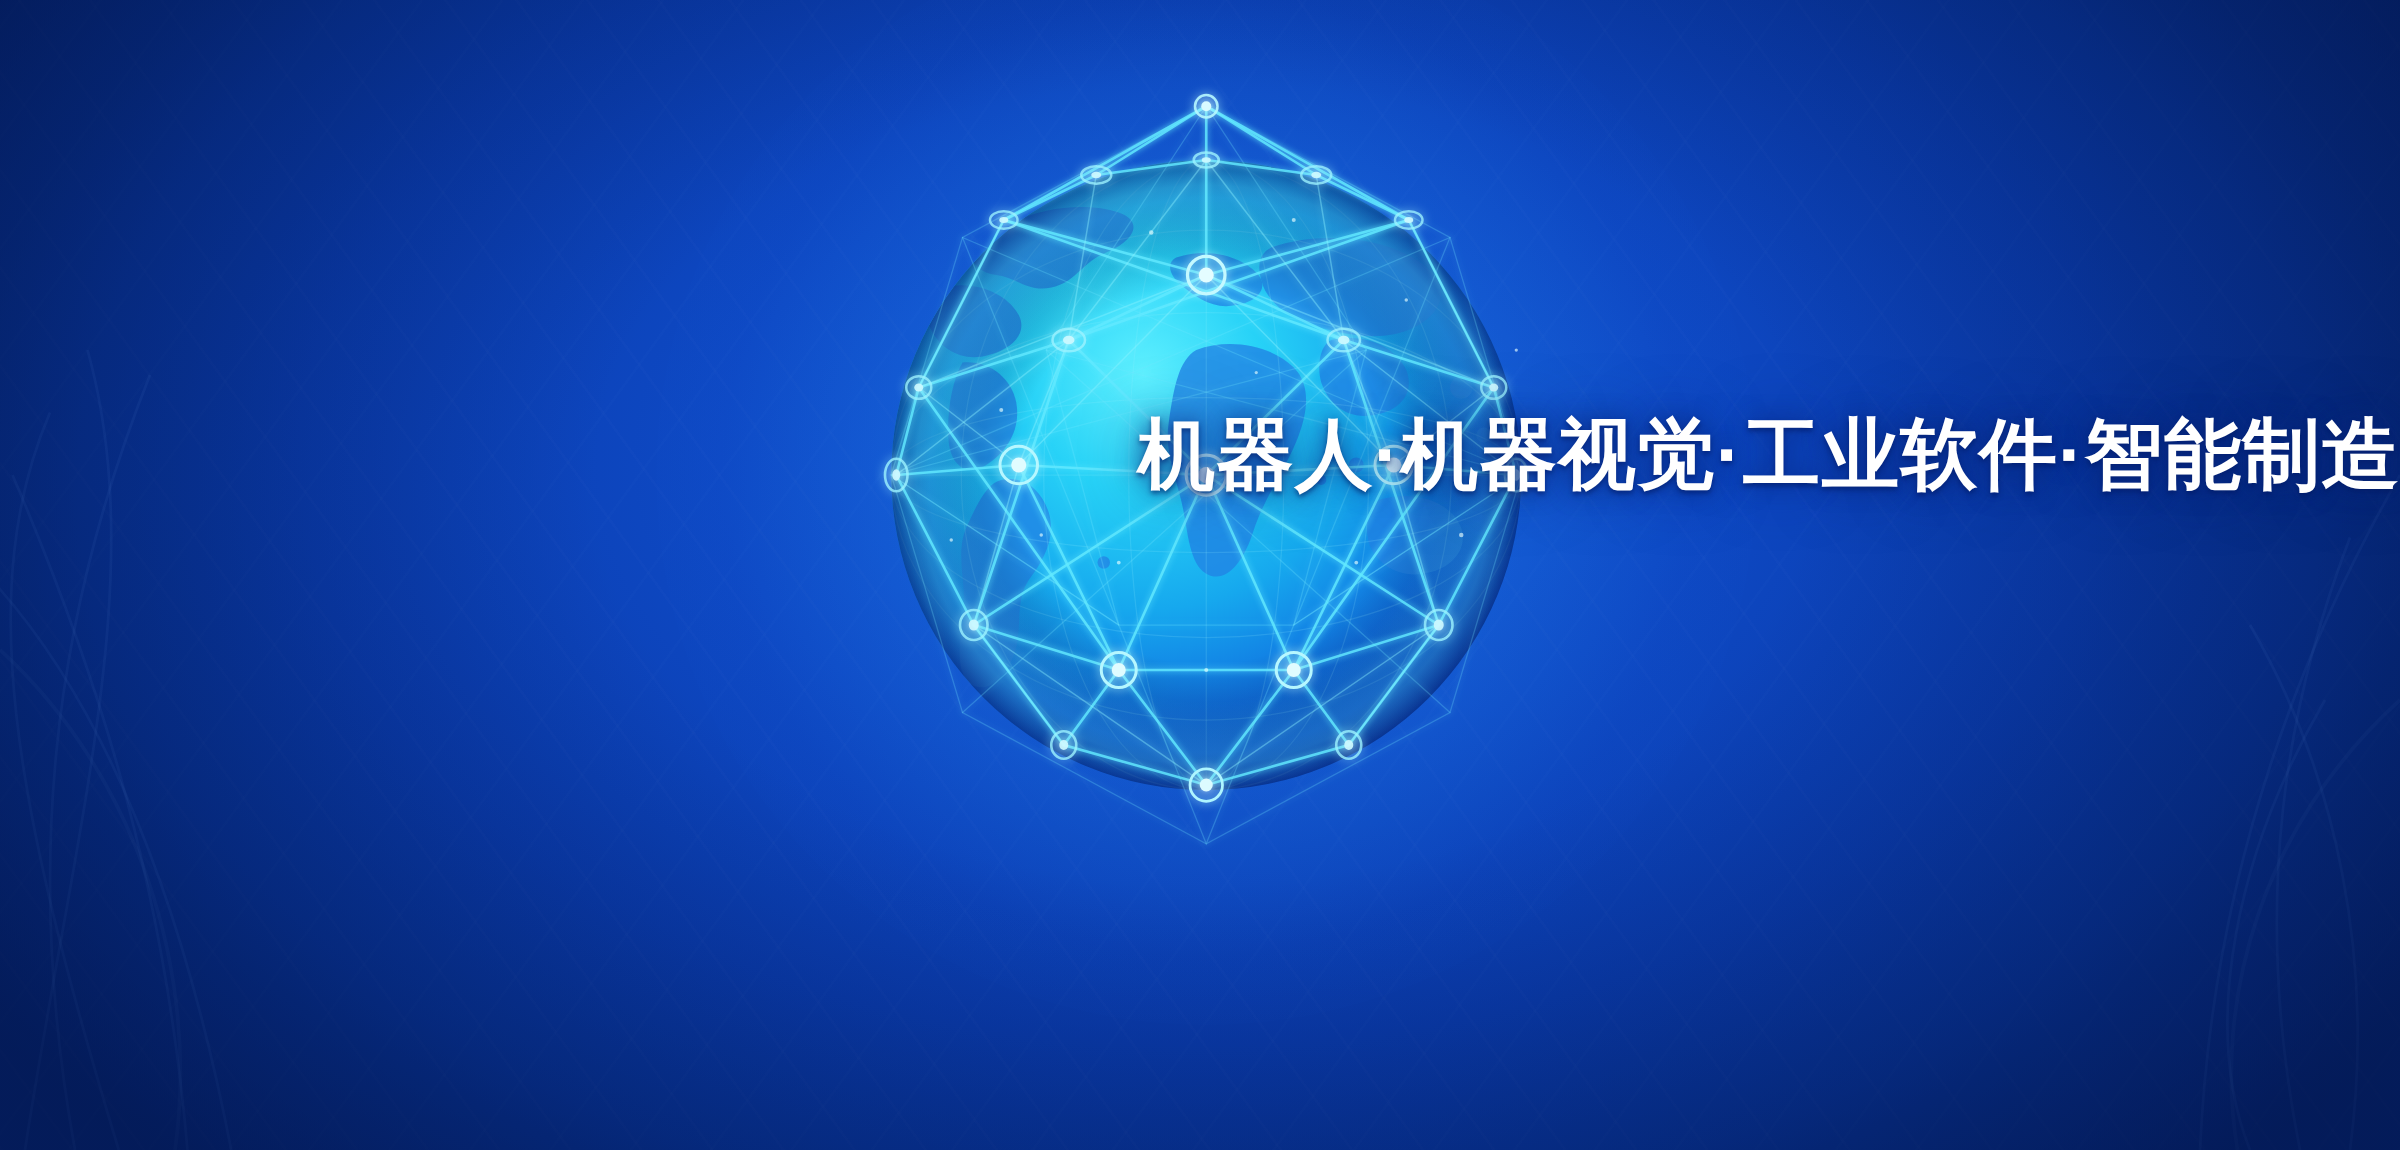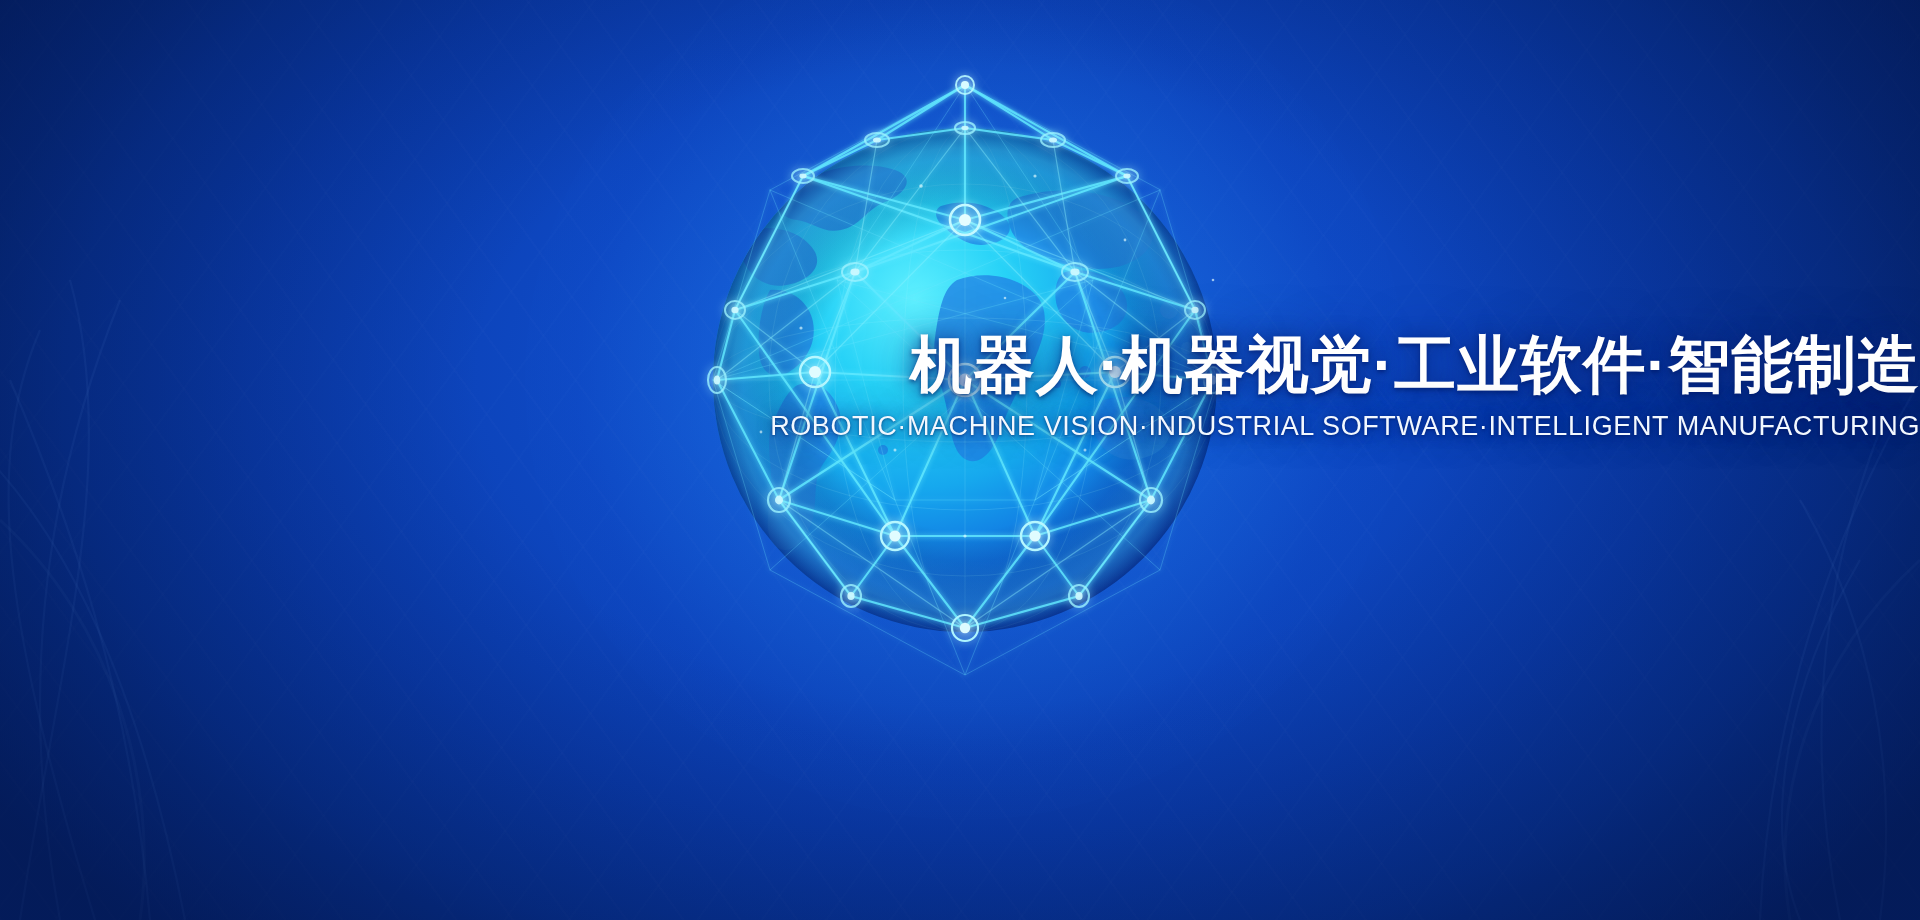--- a/index.html
+++ b/index.html
@@ -381,16 +381,15 @@
         <circle cx="196" cy="452" r="1.4"></circle>
         <circle cx="648" cy="300" r="1.3"></circle>
       </g>
     </svg>
   </div>
 
   <div class="vignette"></div>
 
   <div class="copy">
     <h1 class="headline">机器人·机器视觉·工业软件·智能制造</h1>
-    <p class="subhead">ROBOTIC·MACHINE VISION·INDUSTRIAL SOFTWARE·INTELLIGENT MANUFACTURING</p>
   </div>
 
 </div>
 
 </body></html>

